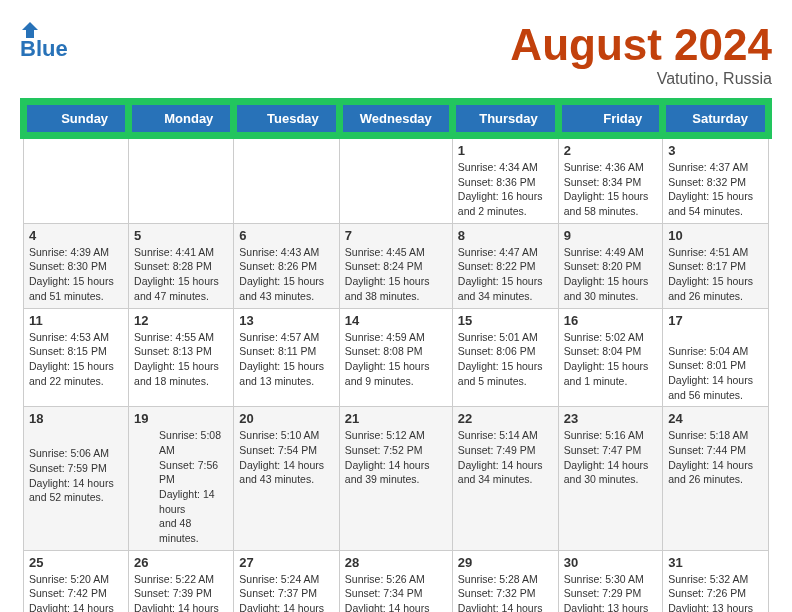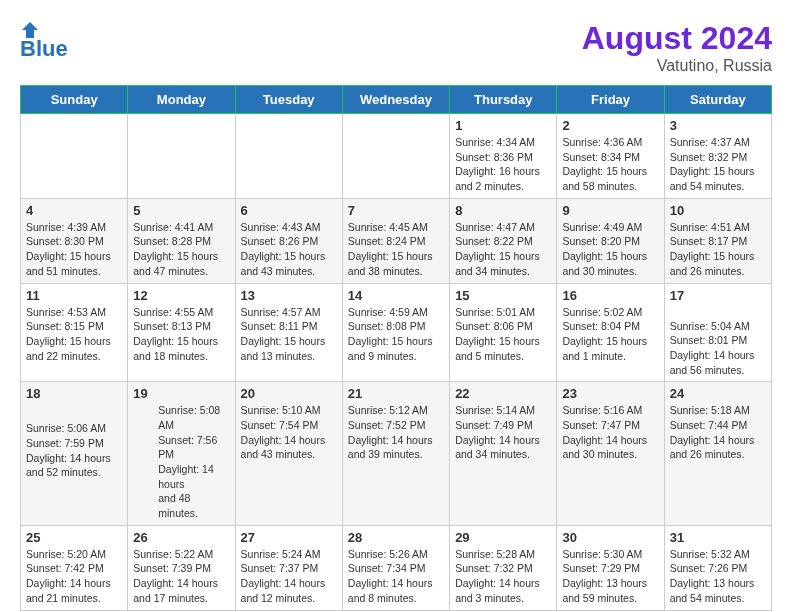--- a/index.html
+++ b/index.html
@@ -18,41 +18,41 @@
     }
     .logo {
       display: flex;
       flex-direction: column;
       align-items: flex-start;
     }
     .title-block {
       text-align: right;
     }
     .main-title {
-      font-size: 32px;
+      font-size: 44px;
       font-weight: bold;
-      color: #6d28d9;
+      color: #c2410c;
     }
     .subtitle {
       font-size: 16px;
       color: #555;
     }
     table {
       width: 100%;
       border-collapse: collapse;
       font-size: 11px;
     }
     thead tr th {
       background-color: #2872b8;
       color: #fff;
-      text-align: center;
+      text-align: right;
       padding: 6px 17px;
       font-size: 13px;
       font-weight: bold;
-      border: 1px solid #22c55e;
+      border: 7px solid #22c55e;
     }
     tbody tr td {
       border: 1px solid #ccc;
       vertical-align: top;
       padding: 4px 5px;
       background: #fff;
       width: 14.28%;
       min-height: 80px;
     }
     tbody tr:nth-child(even) td {

